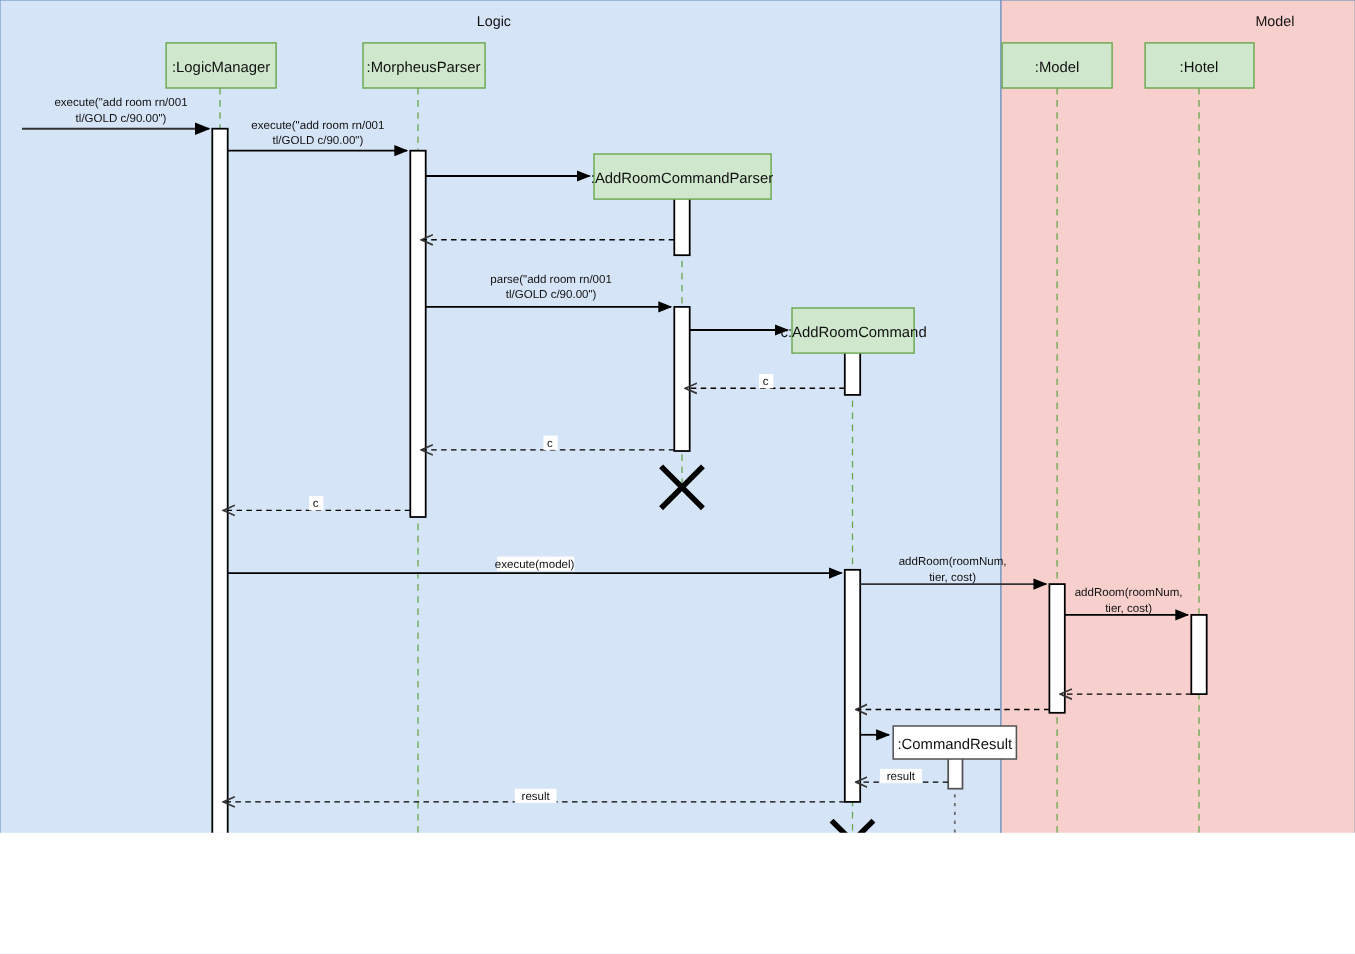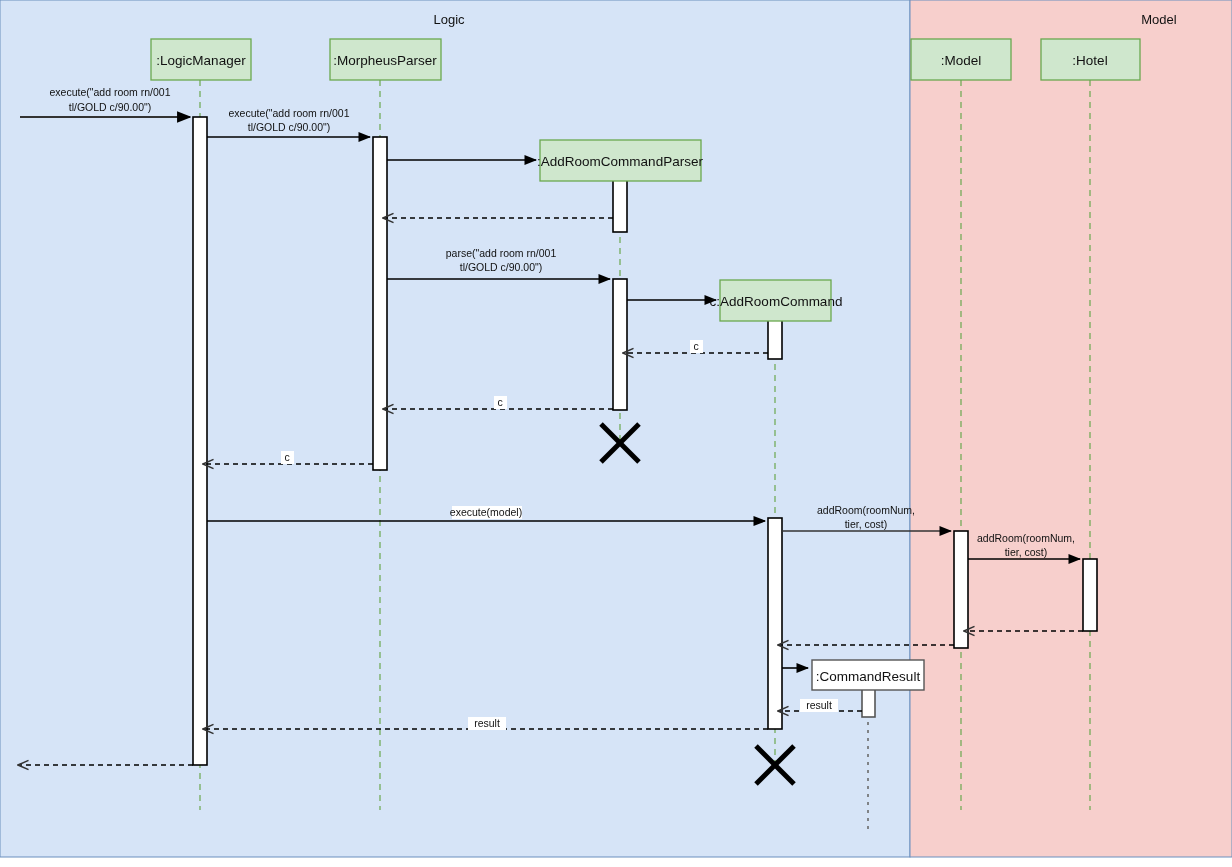--- a/index.html
+++ b/index.html
@@ -4,21 +4,21 @@
 <title>Sequence Diagram</title>
 <style>
   html, body {
     margin: 0;
     padding: 0;
     background: #ffffff;
   }
   #diagram-root {
     position: relative;
     width: 1232px;
-    height: 867px;
+    height: 757px;
     overflow: hidden;
     font-family: "Liberation Sans", sans-serif;
   }
   svg.diagram-canvas {
     position: absolute;
     left: 0;
     top: 0;
     width: 1232px;
     height: 867px;
     display: block;

